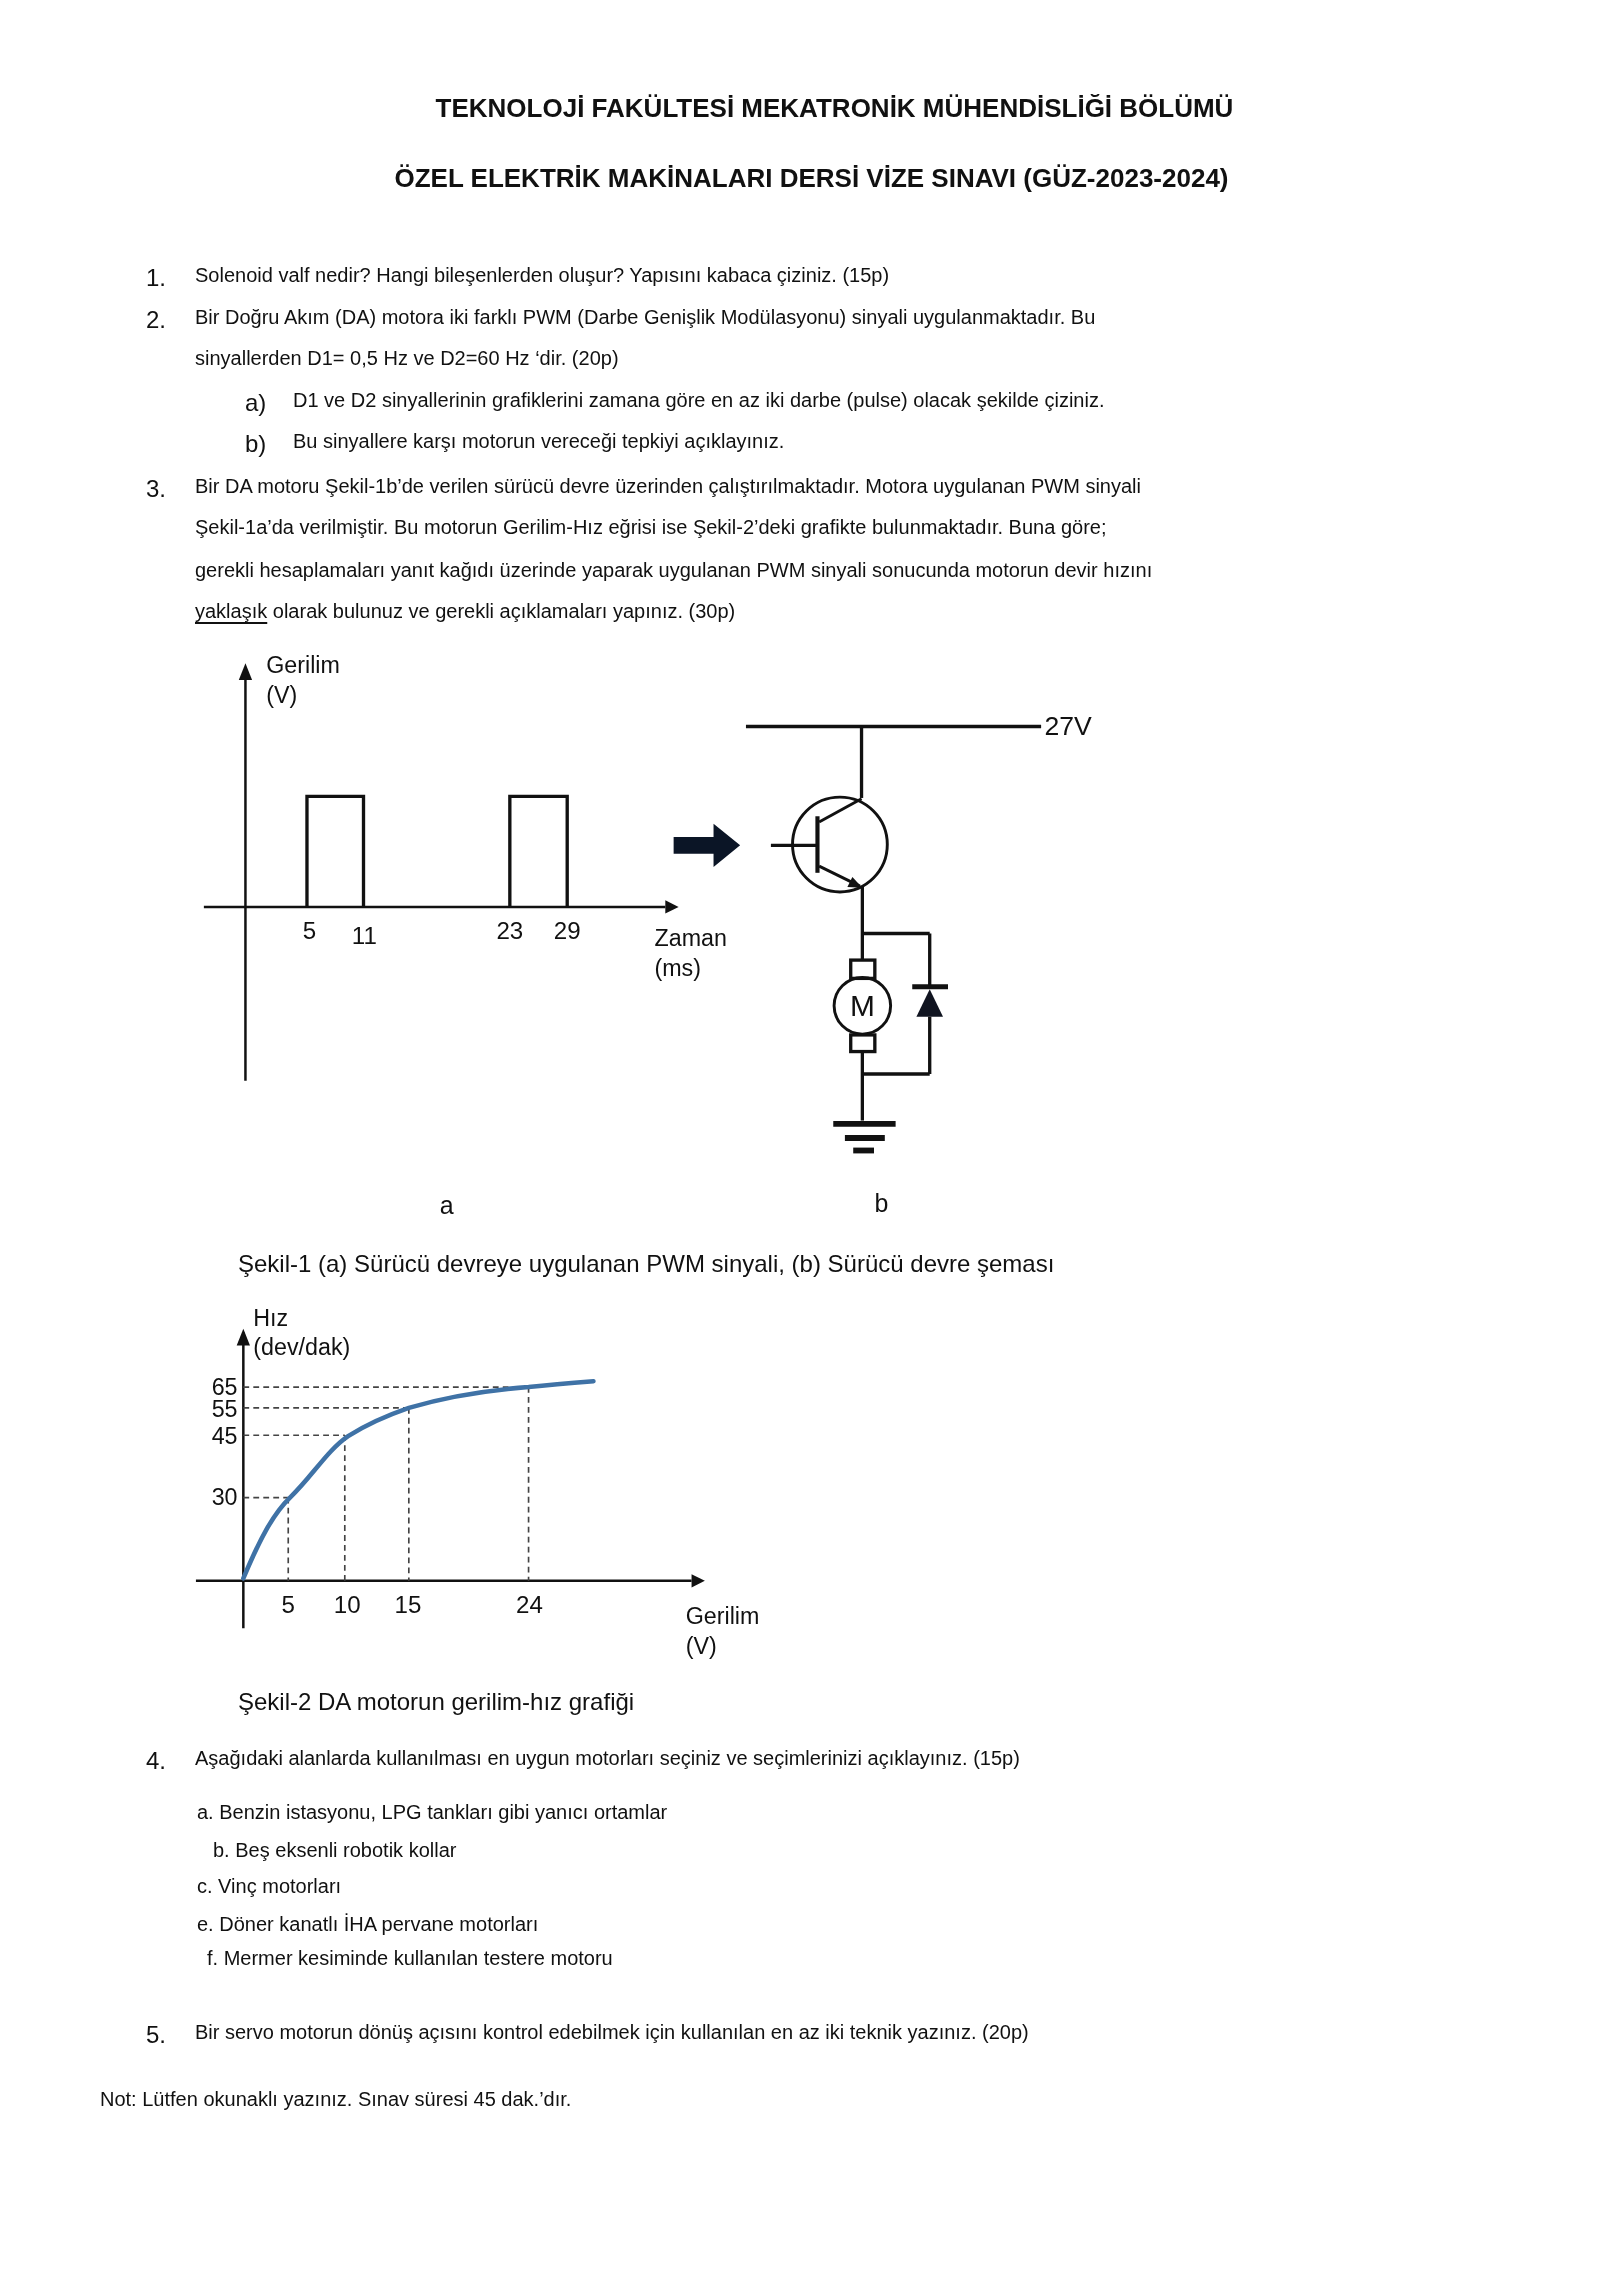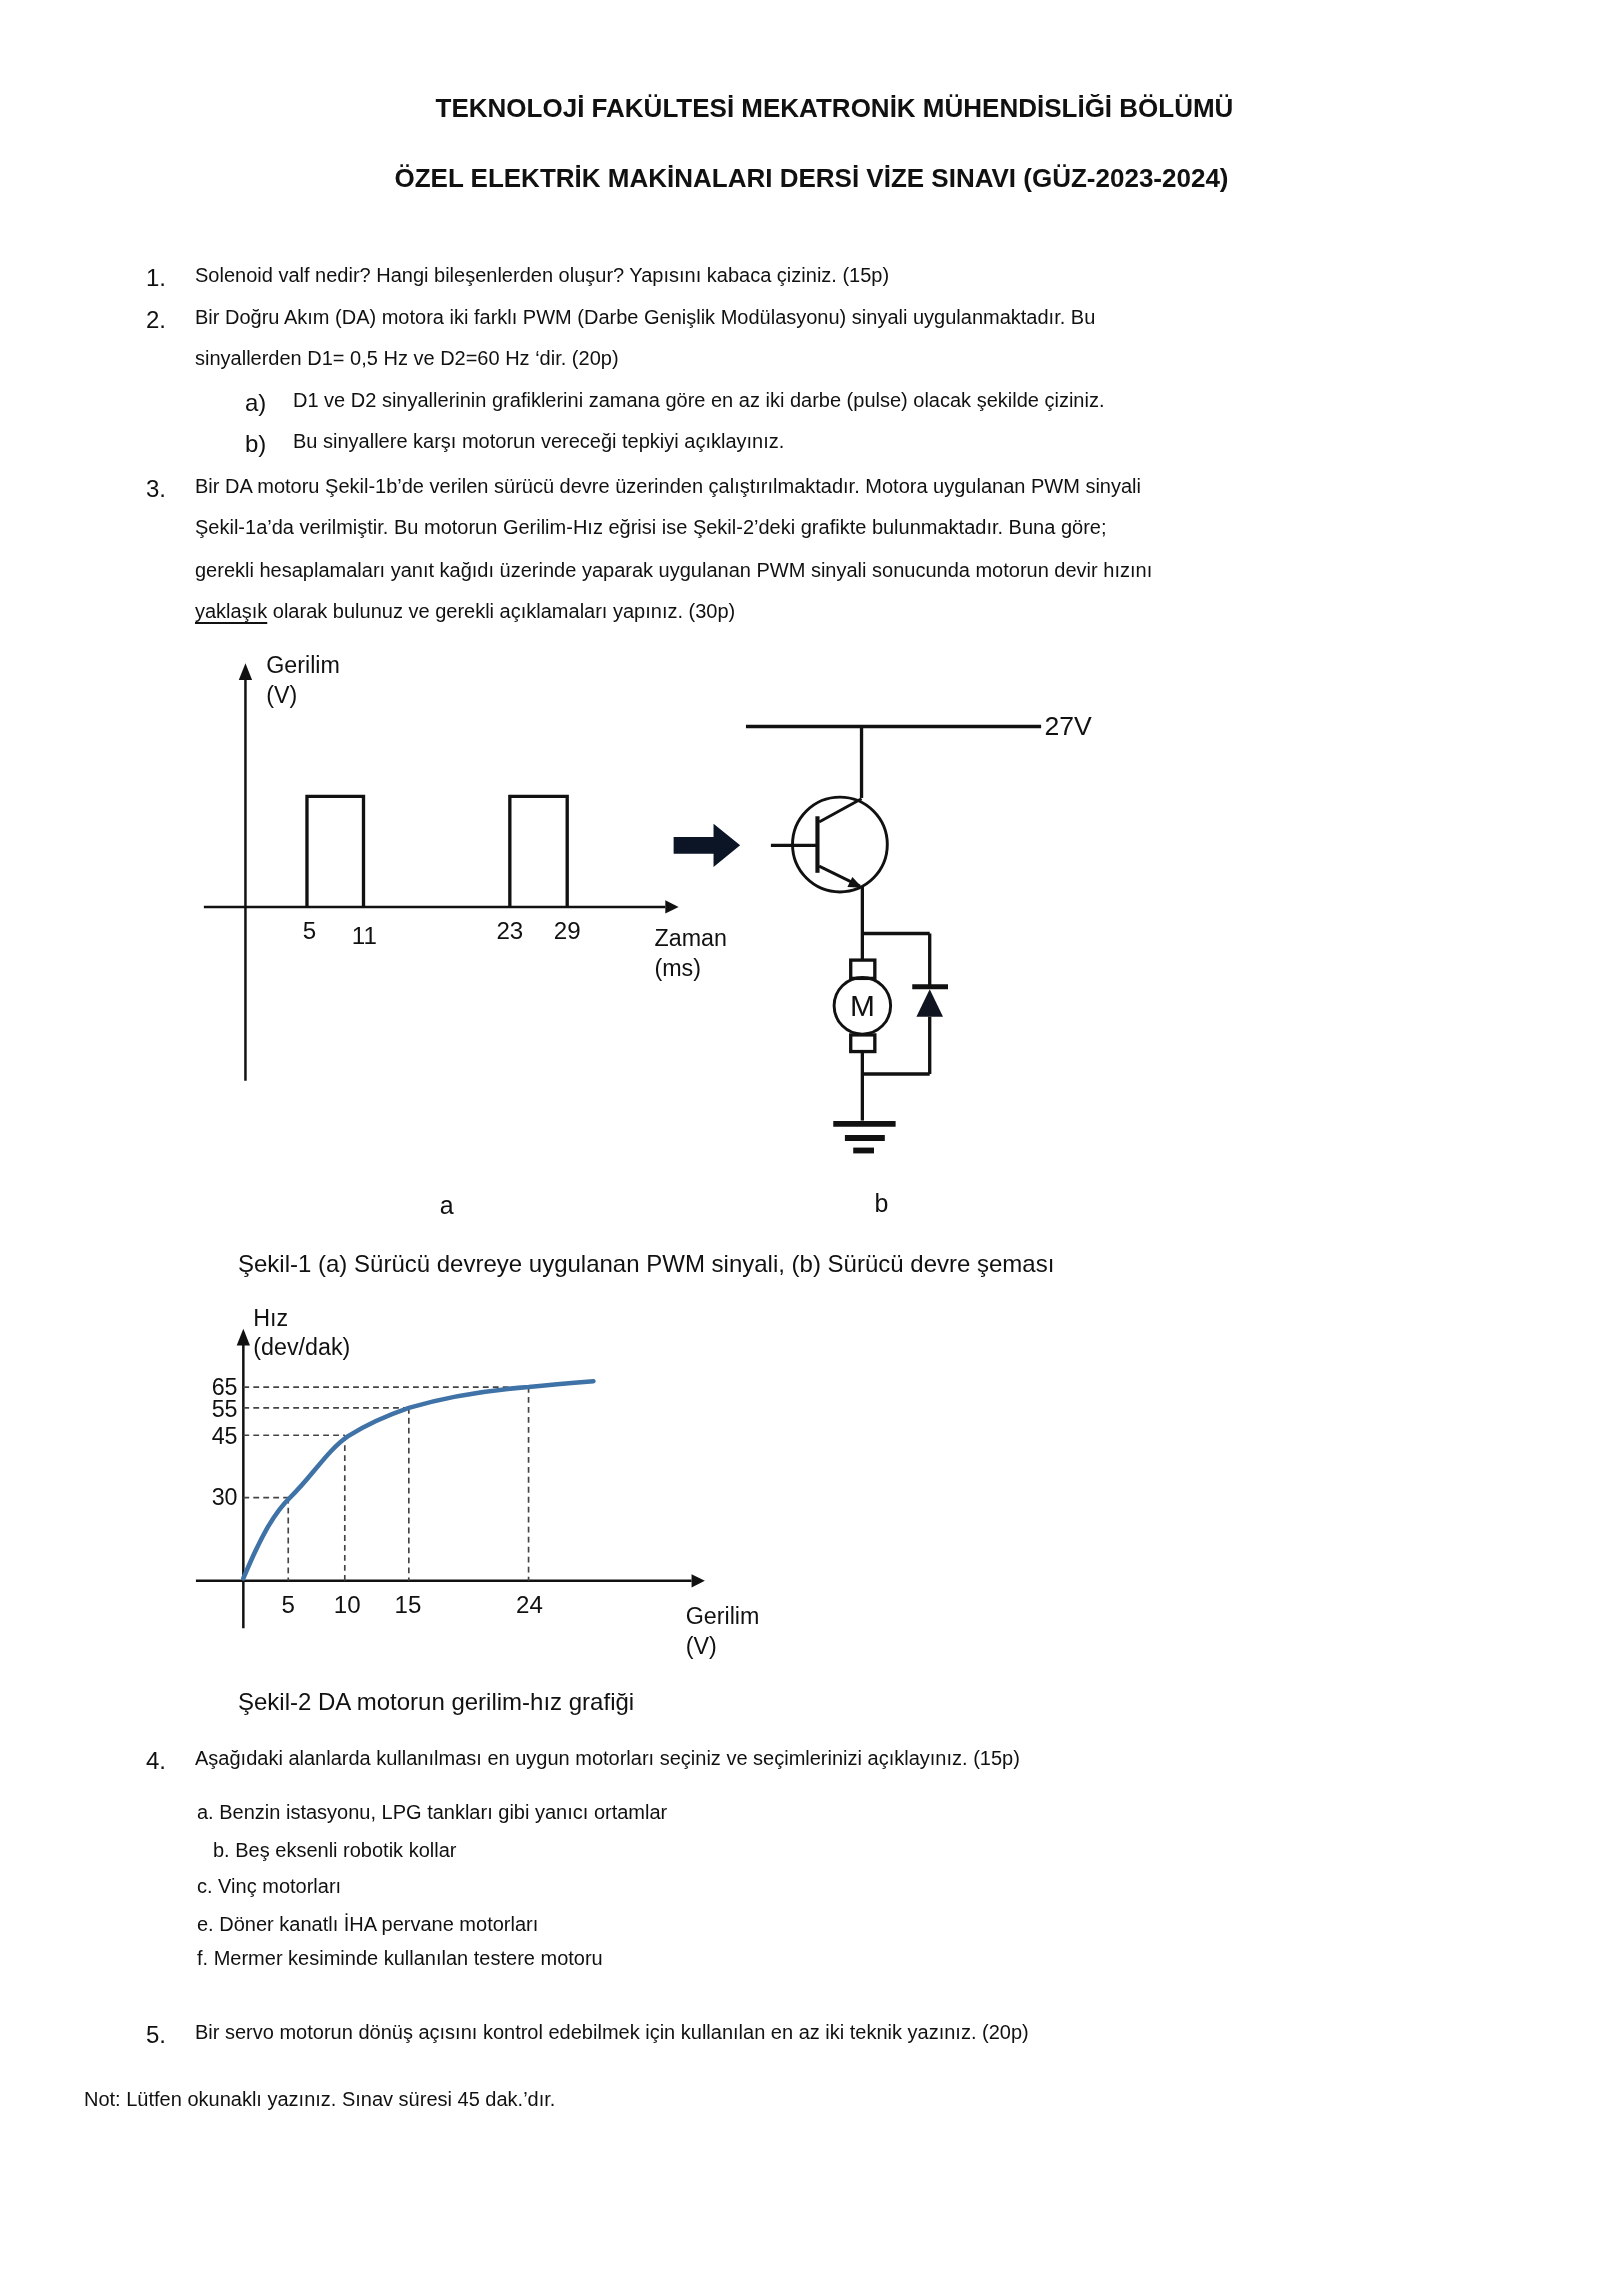--- a/index.html
+++ b/index.html
@@ -141,19 +141,19 @@
 </div>
 
 <div class="caption" style="left:195px;top:1688px;">Şekil-2 DA motorun gerilim-hız grafiği</div>
 
 <div class="qnum" style="left:146px;top:1747px;">4.</div>
 <div class="tline" style="left:195px;top:1747px;">Aşağıdaki alanlarda kullanılması en uygun motorları seçiniz ve seçimlerinizi açıklayınız. (15p)</div>
 <div class="tline" style="left:197px;top:1801px;">a. Benzin istasyonu, LPG tankları gibi yanıcı ortamlar</div>
 <div class="tline" style="left:197px;top:1839px;margin-left:16px;">b. Beş eksenli robotik kollar</div>
 <div class="tline" style="left:197px;top:1875px;">c. Vinç motorları</div>
 <div class="tline" style="left:197px;top:1913px;">e. Döner kanatlı İHA pervane motorları</div>
-<div class="tline" style="left:197px;top:1947px;text-align:center;">f. Mermer kesiminde kullanılan testere motoru</div>
+<div class="tline" style="left:207px;top:1947px;text-align:center;">f. Mermer kesiminde kullanılan testere motoru</div>
 
 <div class="qnum" style="left:146px;top:2021px;">5.</div>
 <div class="tline" style="left:195px;top:2021px;">Bir servo motorun dönüş açısını kontrol edebilmek için kullanılan en az iki teknik yazınız. (20p)</div>
 
-<div class="tline" style="left:84px;top:2088px;">Not: Lütfen okunaklı yazınız. Sınav süresi 45 dak.’dır.</div>
+<div class="tline" style="left:100px;top:2088px;">Not: Lütfen okunaklı yazınız. Sınav süresi 45 dak.’dır.</div>
 
 
 </body></html>

